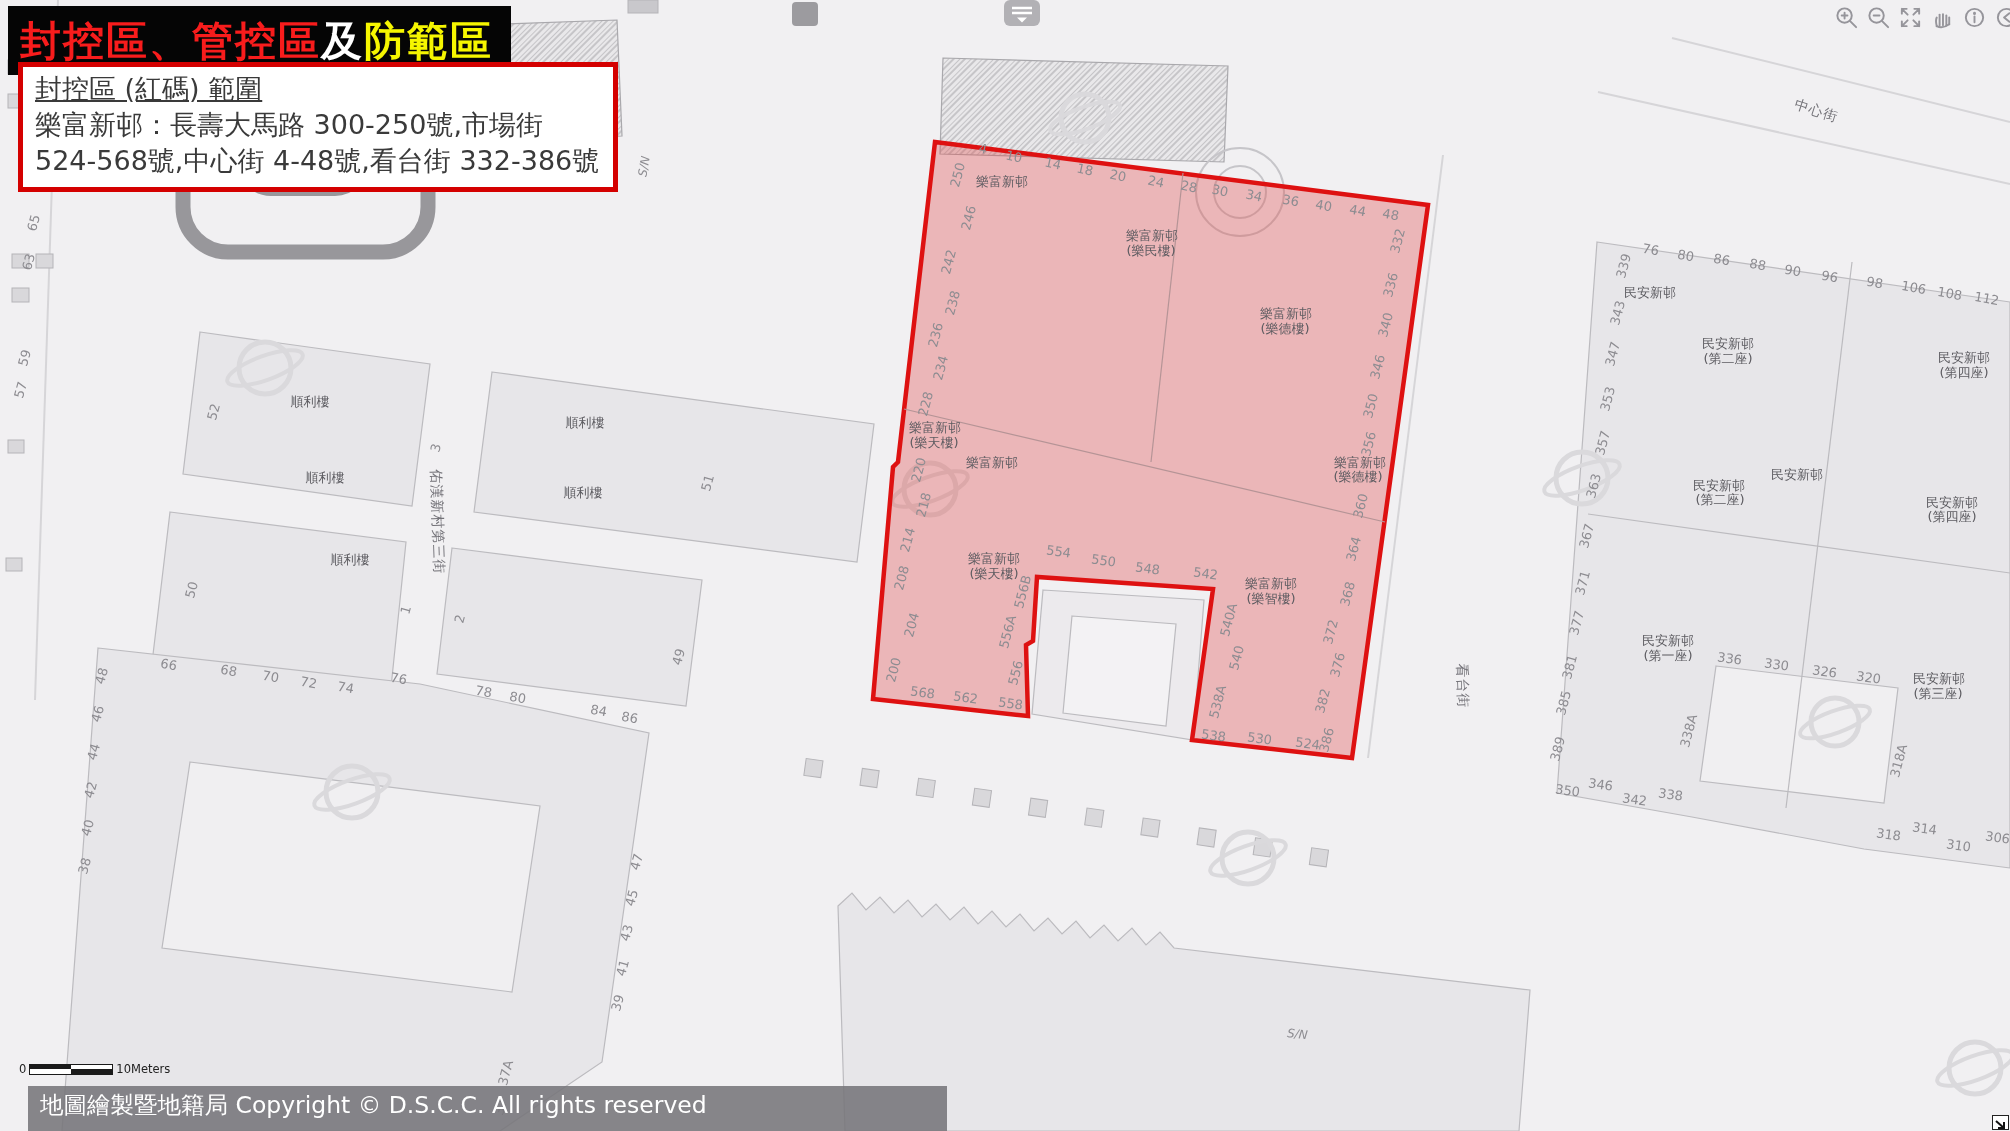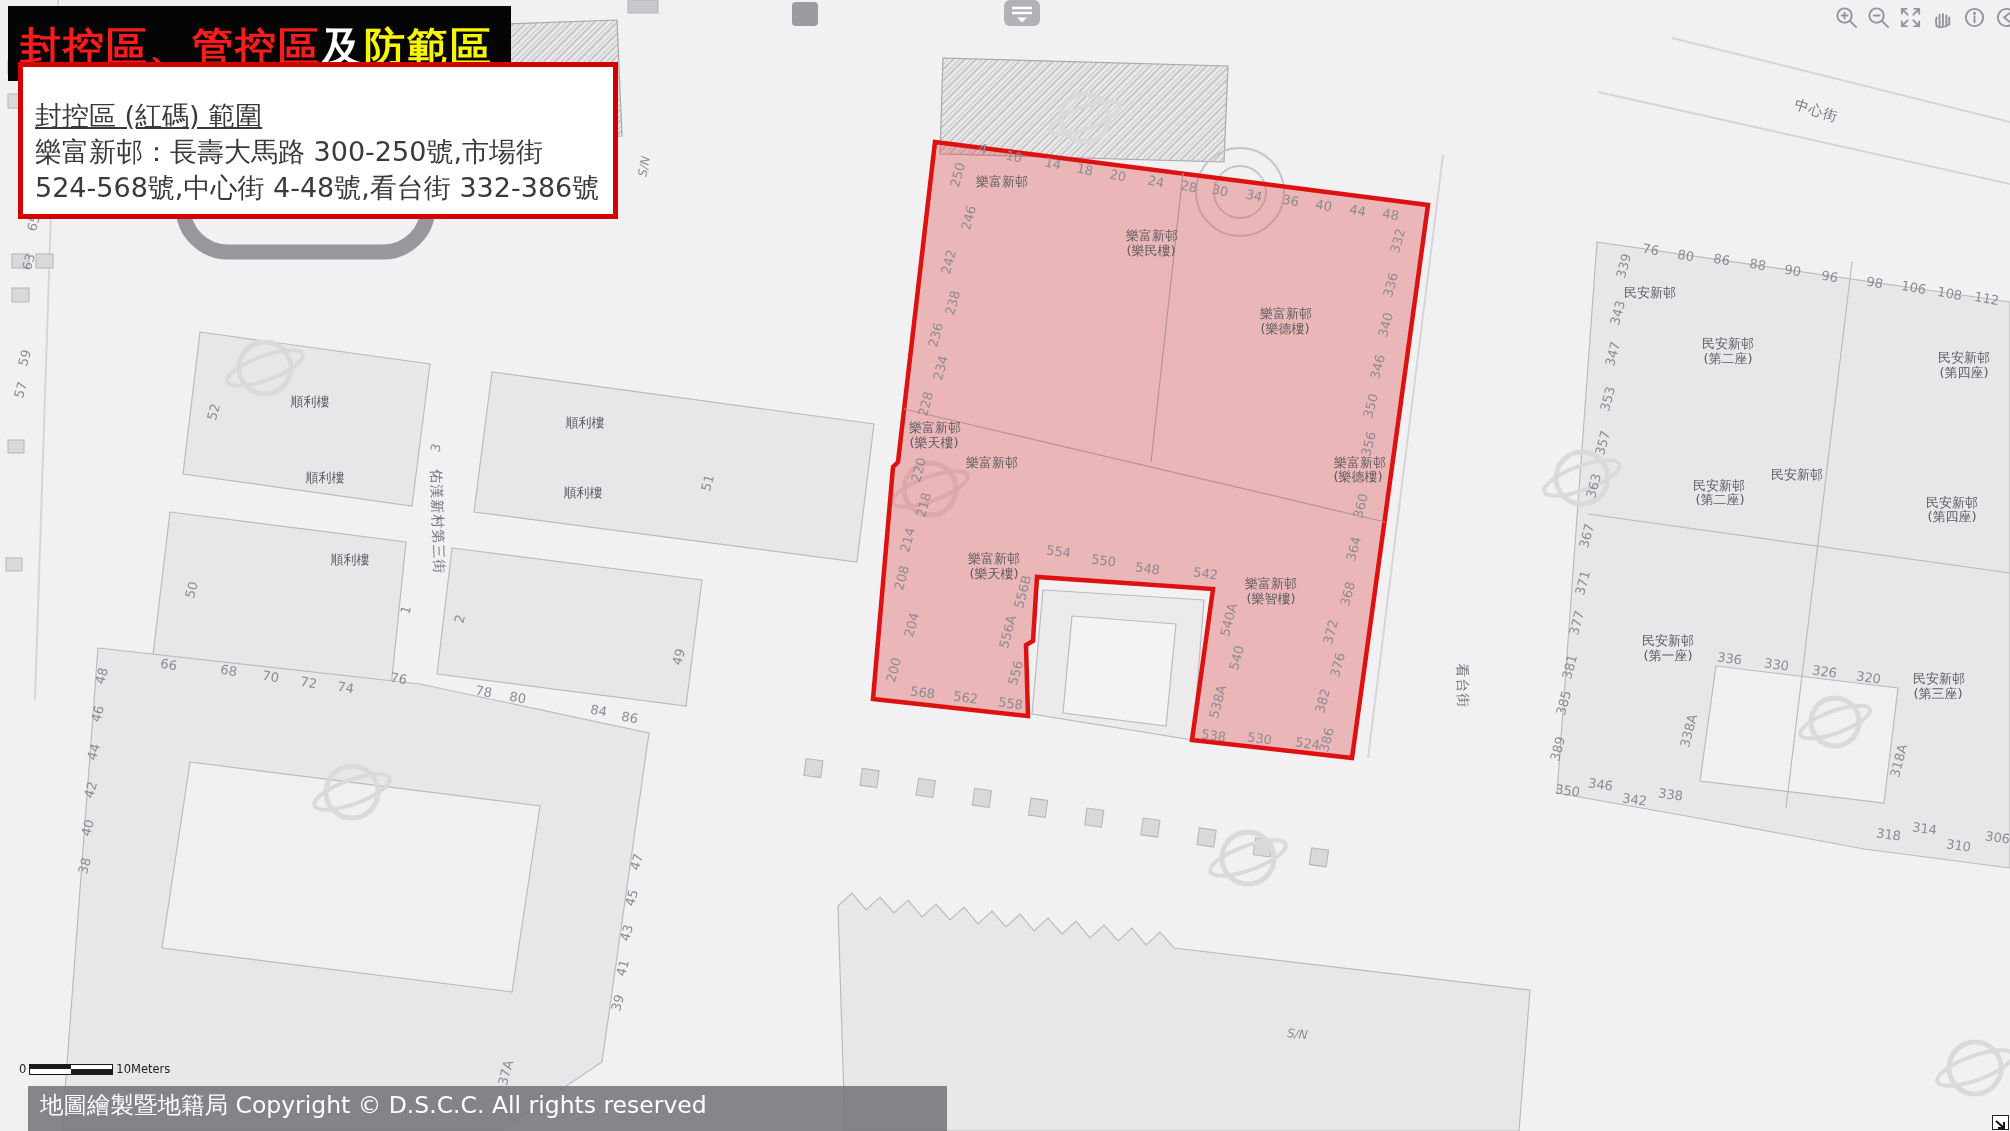--- a/index.html
+++ b/index.html
@@ -6,29 +6,29 @@
   #screen{position:relative;width:2010px;height:1131px;overflow:hidden;background:#f1f0f2;
           font-family:"DejaVu Sans",sans-serif;}
   #map{position:absolute;left:0;top:0;}
   
   .ml{font-size:13px;fill:#8d8c91;text-anchor:middle;font-family:"DejaVu Sans",sans-serif;}
   .ml.bld{fill:#5c5b60;font-size:13px;}
   .ml.street{fill:#737278;font-size:14px;letter-spacing:1px;}
   .ml.sn{font-style:italic;fill:#8d8c91;font-size:12px;}
   
   #banner{position:absolute;left:8px;top:6px;background:#050505;color:#fff;
-          padding:14px 18px 6px 12px;font-size:41px;font-weight:bold;letter-spacing:2px;
+          padding:8px 18px 6px 12px;font-size:41px;font-weight:bold;letter-spacing:2px;
           white-space:nowrap;}
   #banner .b-red{color:#f81c1c;}
   #banner .b-white{color:#ffffff;}
   #banner .b-yellow{color:#f6f600;}
   
   #infobox{position:absolute;left:18px;top:62px;background:#ffffff;border:5px solid #d40000;
            padding:4px 14px 8px 12px;font-size:27px;color:#3a3a3a;line-height:36px;white-space:nowrap;}
-  #infobox .ib-title{text-decoration:underline;margin-top:27px;}
+  #infobox .ib-title{text-decoration:underline;}
   
   #collapse-btn{position:absolute;left:1002px;top:0px;width:40px;height:30px;cursor:pointer;}
   
   #toolbar{position:absolute;left:1834px;top:5px;width:176px;display:flex;gap:7px;overflow:hidden;}
   .tool{width:25px;height:25px;flex:0 0 auto;cursor:pointer;}
   .tool svg{stroke:#96959b;fill:none;stroke-width:2;stroke-linecap:round;stroke-linejoin:round;}
   
   #scalebar{position:absolute;left:19px;top:1062px;display:flex;align-items:center;
             font-size:11.5px;color:#222;}
   #sb-bar{width:82px;height:9px;border:1px solid #1a1a1a;margin:0 3px;display:grid;

